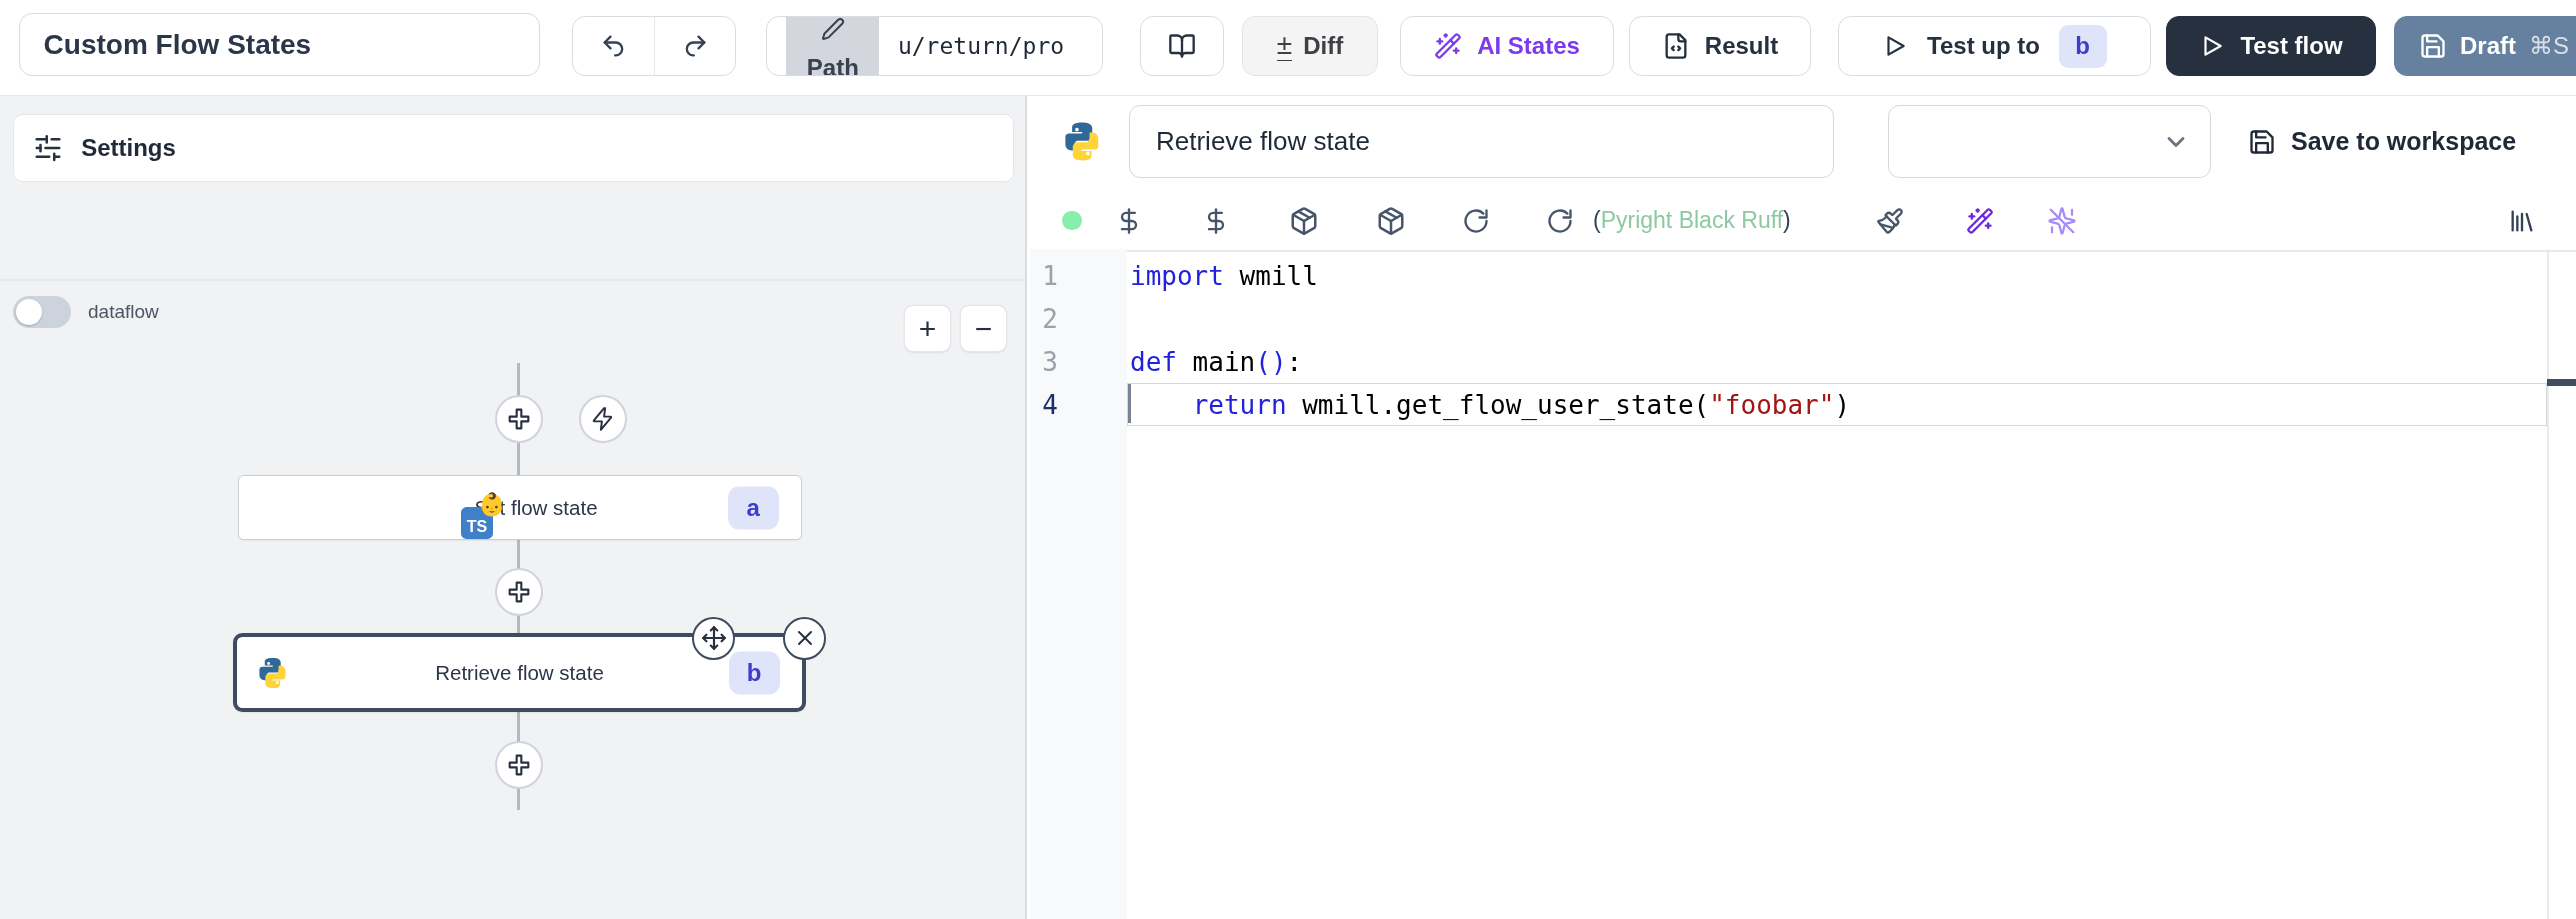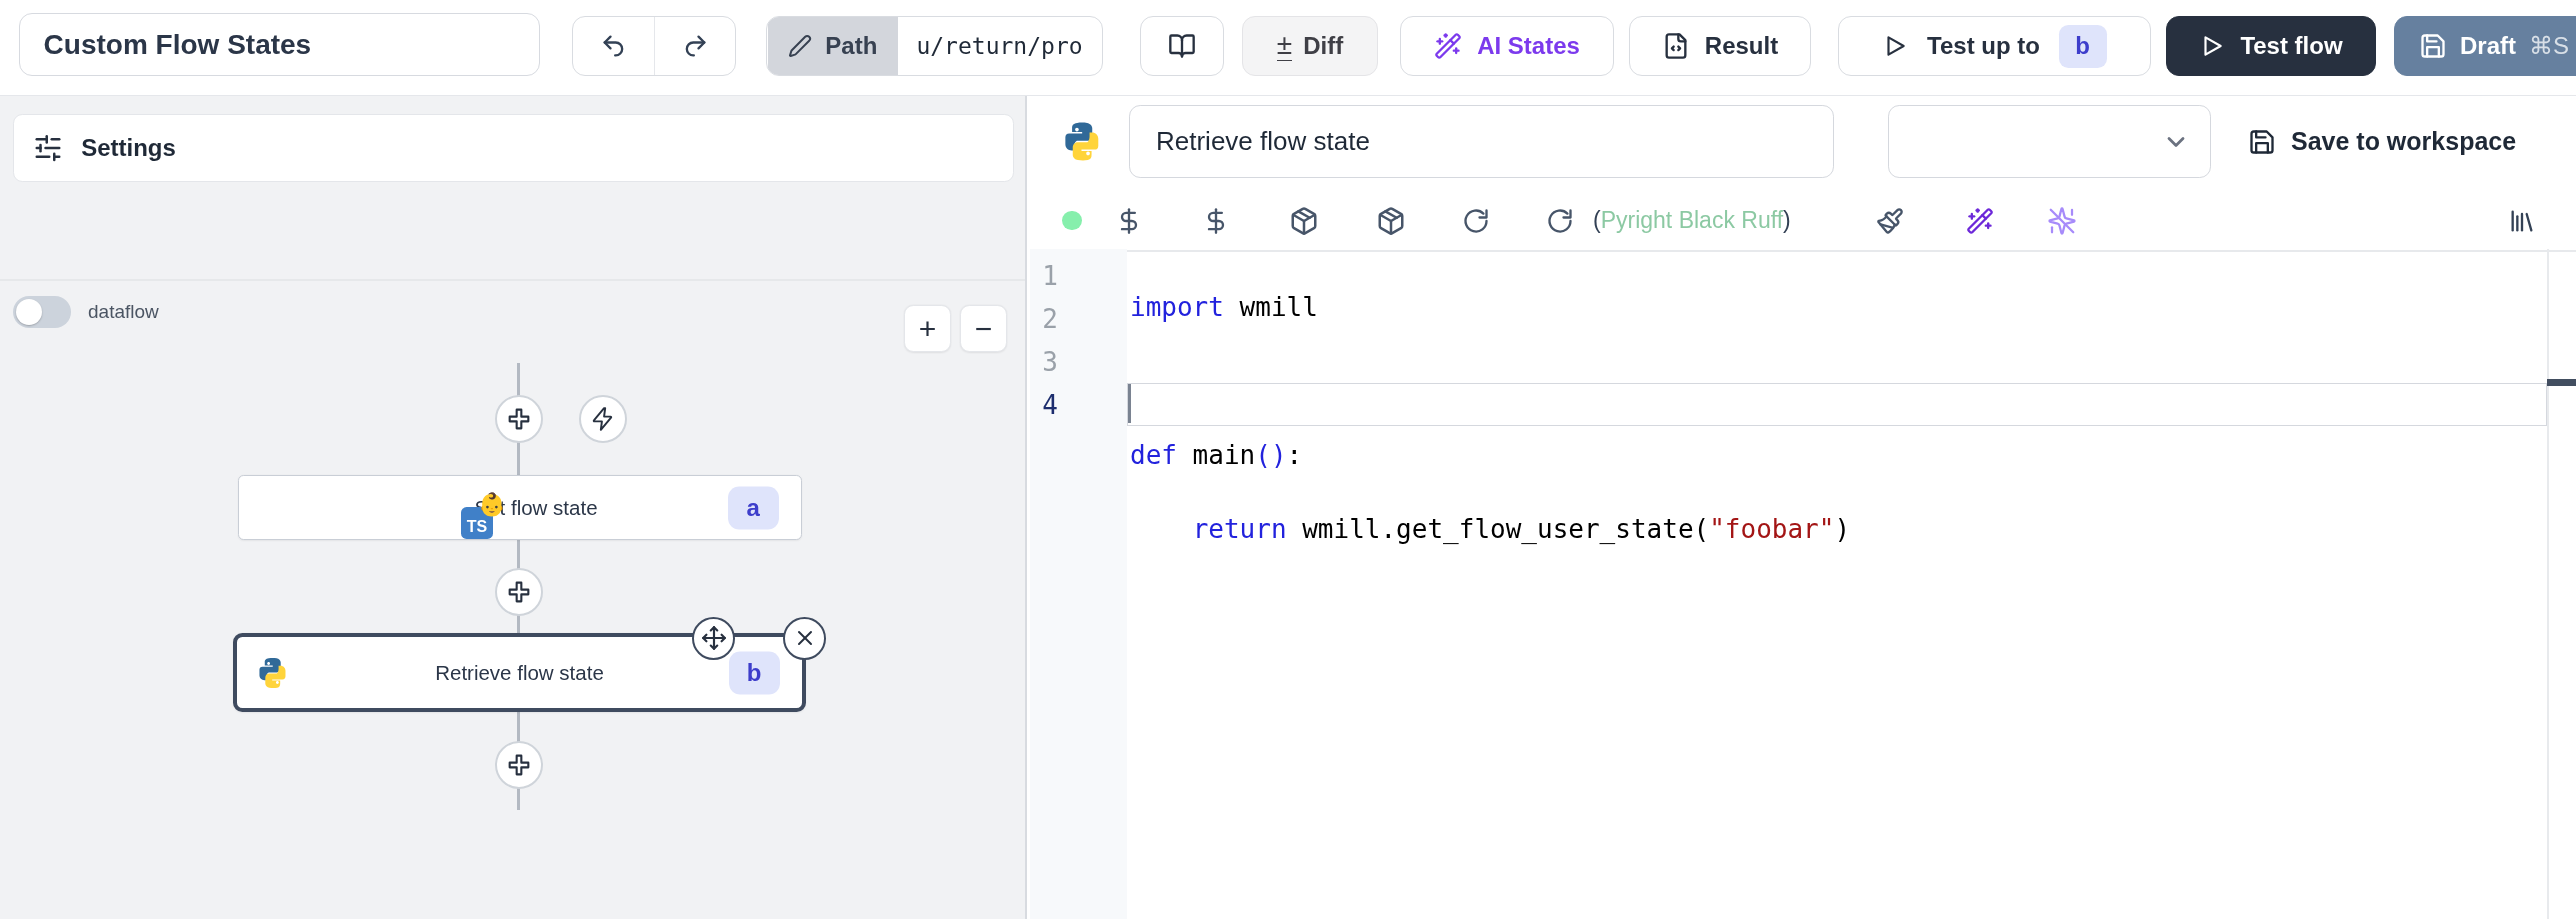--- a/index.html
+++ b/index.html
@@ -21,21 +21,21 @@
     position:absolute; top:16px; height:60px; background:#fff;
     border:1.9px solid #d9dce1; border-radius:13px;
     display:flex; align-items:center; justify-content:center; gap:15px;
     padding:0 24px; font-size:24px; font-weight:600; color:#27303f; white-space:nowrap;
   }
   .icon-svg { flex:0 0 auto; display:block; }
   .undo-group { left:572px; width:164px; padding:0; gap:0; }
   .undo-group .half { width:50%; height:100%; display:flex; align-items:center; justify-content:center; }
   .undo-group .half + .half { border-left:1.9px solid #e5e7eb; }
   .path-group { left:766px; width:337px; padding:0; gap:0; overflow:hidden; }
-  .path-chip { height:100%; display:flex; align-items:center; gap:13px; padding:0 20.5px; background:#d3d6dc; color:#374151; font-weight:600; }
+  .path-chip { height:100%; display:flex; align-items:center; gap:13px; padding:0 20.5px; background:#d3d6dc; color:#374151; font-weight:600;flex-direction:column; }
   .path-value { height:100%; display:flex; align-items:center; padding:0 18.6px; font-family:"DejaVu Sans Mono",monospace; font-weight:400; font-size:23px; color:#1f2937; }
   .book-btn { left:1140px; width:84px; padding:0; }
   .diff-btn { left:1242px; width:136px; background:#f4f4f5; border-color:#e4e4e7; color:#3f3f46; gap:11.2px; }
   .pm { font-size:28px; font-weight:400; border-bottom:1.9px solid #3f3f46; line-height:1; padding-bottom:0.9px;}
   .ai-btn { left:1400px; width:214px; color:#7c3aed; }
   .export-btn { left:1629px; width:182px; }
   .testupto-btn { left:1838px; width:313px; gap:18.6px; }
   .badge {
     display:inline-flex; align-items:center; justify-content:center;
     background:#dfe4fb; color:#3d3dcb; font-weight:700; font-size:24px;
@@ -117,21 +117,21 @@
   .gutter-bg { position:absolute; left:0; top:-5.6px; width:97px; height:670px; background:#f7f9fb; }
   .gutter { position:absolute; left:0; top:0; width:28px; text-align:right; font-family:"DejaVu Sans Mono",monospace; font-size:26px; color:#9aa1a9; }
   .gutter .ln { height:43px; line-height:43px; }
   .gutter .ln.active-ln { color:#1d2e6e; }
   .active-line-box {
     position:absolute; left:97px; top:128px; width:1420px; height:43px;
     background:#fff; border:1.9px solid #d5d8de; z-index:1;
   }
   .active-line-box .caret { position:absolute; left:0px; top:0; width:2.8px; height:39px; background:#7a8391; }
   .code-lines { position:absolute; left:100px; top:0; z-index:2; font-family:"DejaVu Sans Mono",monospace; font-size:26px; white-space:pre; }
-  .code-row { height:43px; line-height:43px;margin-top:31px; }
+  .code-row { height:43px; line-height:43px; }
   .tk-kw { color:#2222dd; }
   .tk-pl { color:#000; }
   .tk-str { color:#a31515; }
   .editor-right-line { position:absolute; left:1517px; top:-5.6px; width:1.9px; height:670px; background:#e8eaed; }
   .overview-mark { position:absolute; left:1517px; top:124px; width:29px; height:7.4px; background:#424e60; }
 </style>
 </head>
 <body>
 
 <div class="header">

